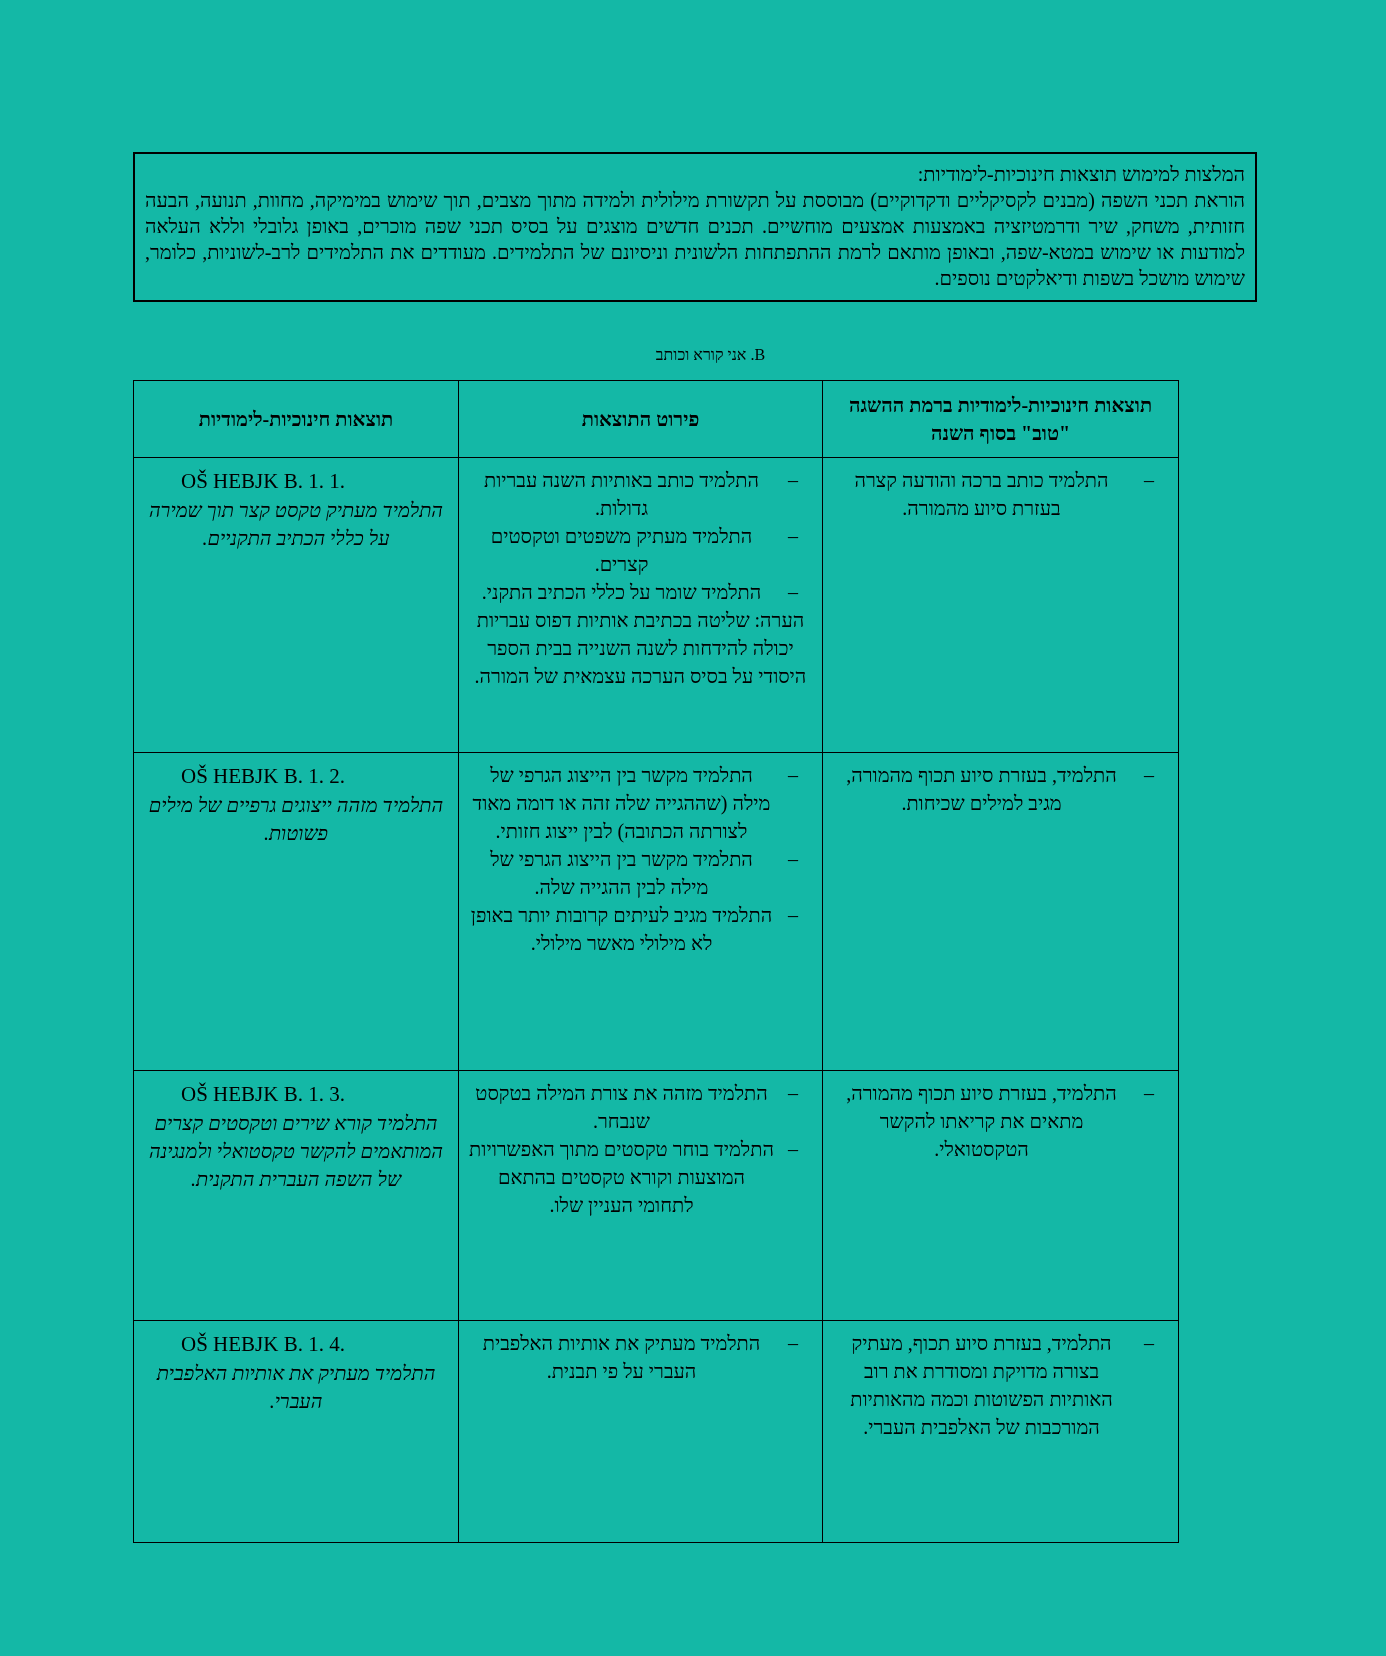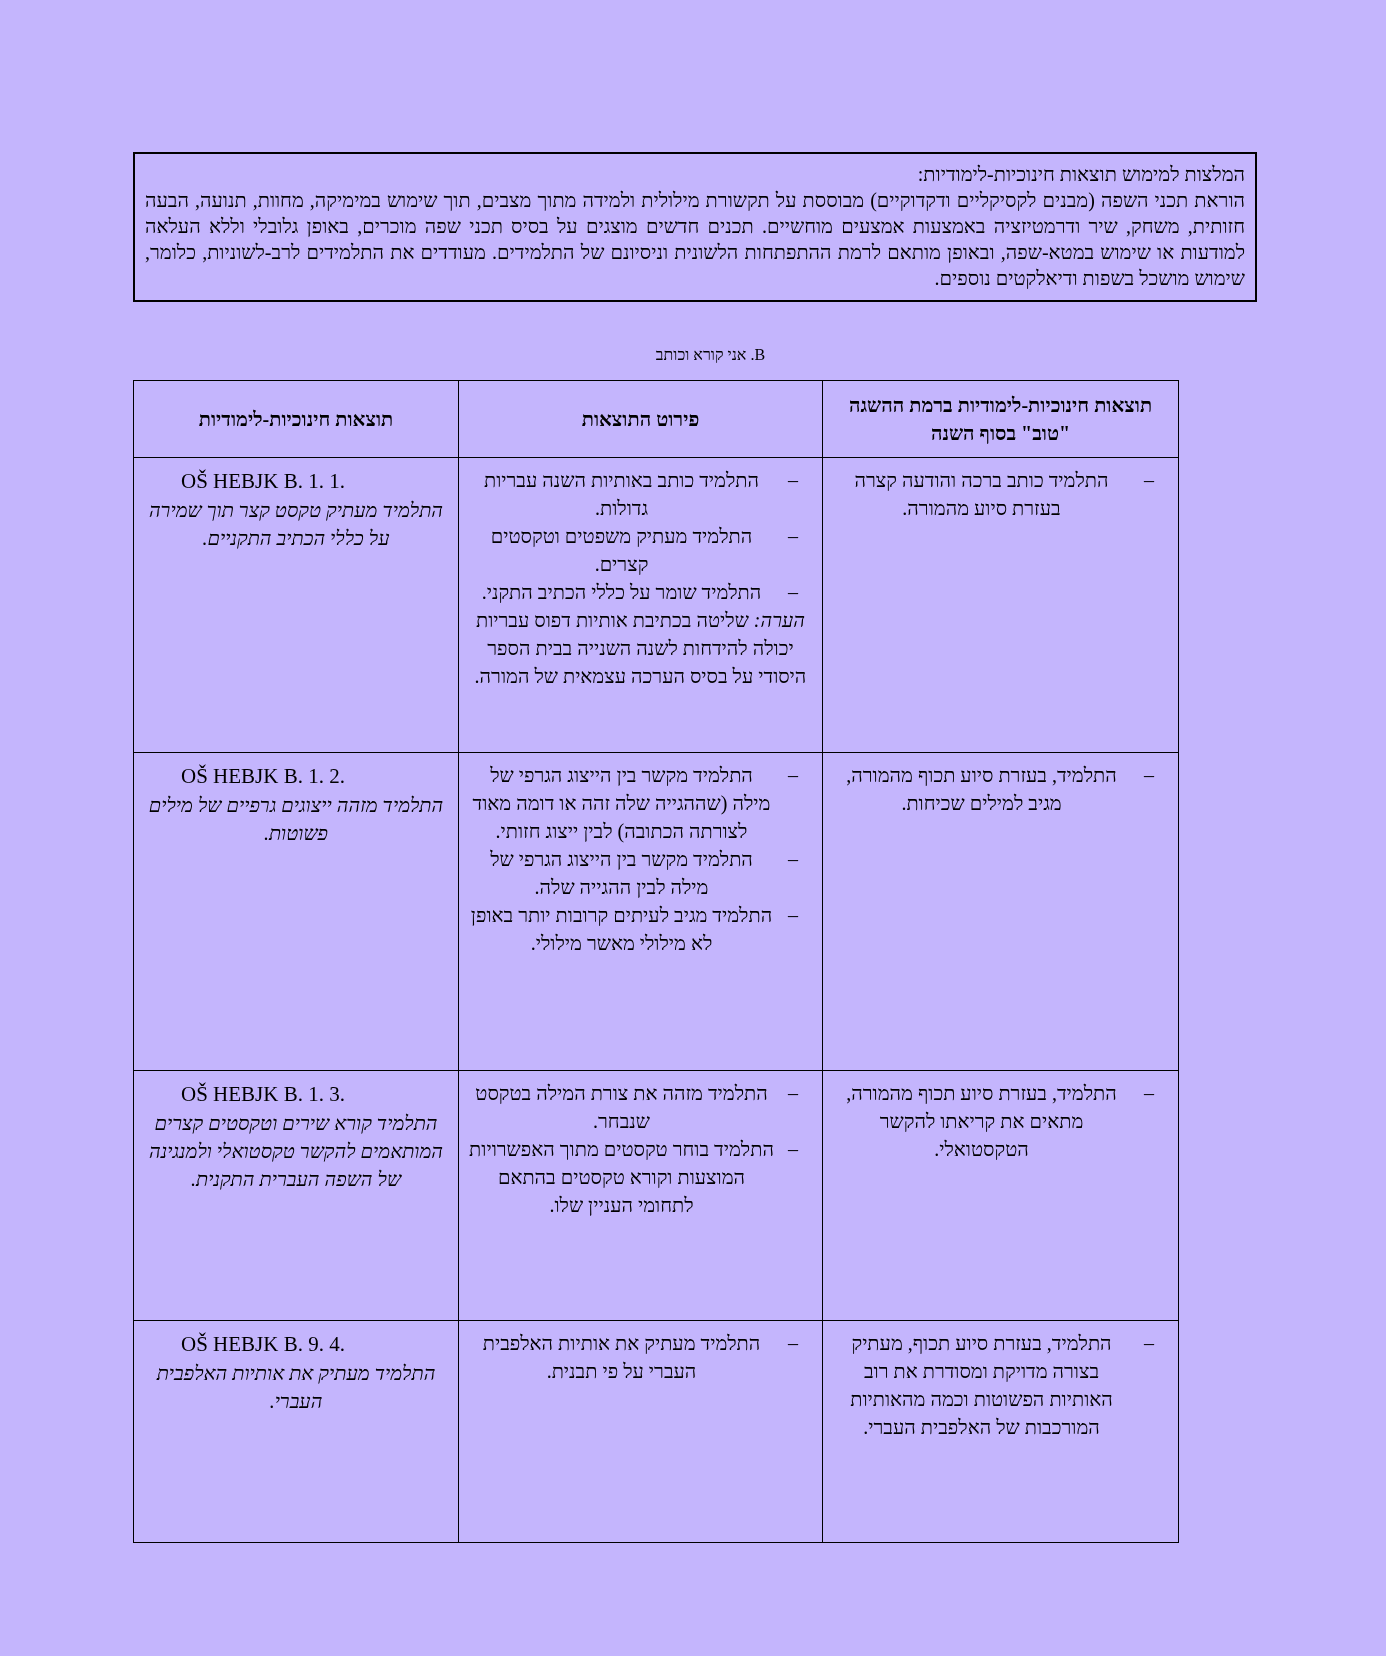--- a/index.html
+++ b/index.html
@@ -1,21 +1,21 @@
 <!DOCTYPE html>
 <html lang="he"><head>
 <meta charset="utf-8">
 <style>
   * { margin:0; padding:0; box-sizing:border-box; }
   html, body { width:1386px; background:#ffffff; }
   body {
     font-family: "Liberation Serif", "DejaVu Serif", "DejaVu Sans", serif;
     color:#000;
   }
-  .page { position:relative; width:1386px; height:1656px; background:#c4b5fd; overflow:hidden; }
+  .page { position:relative; width:1386px; height:1656px; background:#14b8a6; overflow:hidden; }
 
   
   .recbox {
     position:absolute; left:133px; top:152px; width:1124px;
     border:2px solid #000; padding:7px 10px 9px 10px;
     direction:rtl; font-size:20px; line-height:26px;
   }
   .recbox .rec-heading { text-align:right; }
   .recbox .rec-body { text-align:justify; }
 
@@ -48,21 +48,21 @@
   tr.r4 { height:222px; }
 
   .code { direction:ltr; text-align:left; font-size:21px; line-height:30px;margin-left:37px; }
   .outcome-desc { text-align:center;font-style:italic; }
 
   .bullet { display:flex; direction:rtl; }
   .bullet .dash { flex:0 0 38px; text-align:center; }
   .bullet .btext { flex:1 1 auto; text-align:center; }
 
   .note { text-align:center; }
-  .note .note-label { font-style:italic; }
+  .note .note-label { }
 </style>
 </head>
 <body>
 
 <div class="page">
 
   <div class="recbox">
     <div class="rec-heading">המלצות למימוש תוצאות חינוכיות-לימודיות:</div>
     <div class="rec-body">הוראת תכני השפה (מבנים לקסיקליים ודקדוקיים) מבוססת על תקשורת מילולית ולמידה מתוך מצבים, תוך שימוש במימיקה, מחוות, תנועה, הבעה חזותית, משחק, שיר ודרמטיזציה באמצעות אמצעים מוחשיים.  תכנים חדשים מוצגים על בסיס תכני שפה מוכרים, באופן גלובלי וללא העלאה למודעות או שימוש במטא-שפה, ובאופן מותאם לרמת ההתפתחות הלשונית וניסיונם של התלמידים.  מעודדים את התלמידים לרב-לשוניות, כלומר, שימוש מושכל בשפות ודיאלקטים נוספים.</div>
   </div>
@@ -169,20 +169,20 @@
           <div class="btext">התלמיד, בעזרת סיוע תכוף, מעתיק בצורה מדויקת ומסודרת את רוב האותיות הפשוטות וכמה מהאותיות המורכבות של האלפבית העברי.</div>
         </div>
       </td>
       <td>
         <div class="bullet">
           <span class="dash">–</span>
           <div class="btext">התלמיד מעתיק את אותיות האלפבית העברי על פי תבנית.</div>
         </div>
       </td>
       <td>
-        <div class="code">OŠ HEBJK B. 9. 4.</div>
+        <div class="code">OŠ HEBJK B. 1. 4.</div>
         <div class="outcome-desc">התלמיד מעתיק את אותיות האלפבית העברי.</div>
       </td>
     </tr>
   </tbody>
     </table>
 
 </div>
 
 </body></html>

